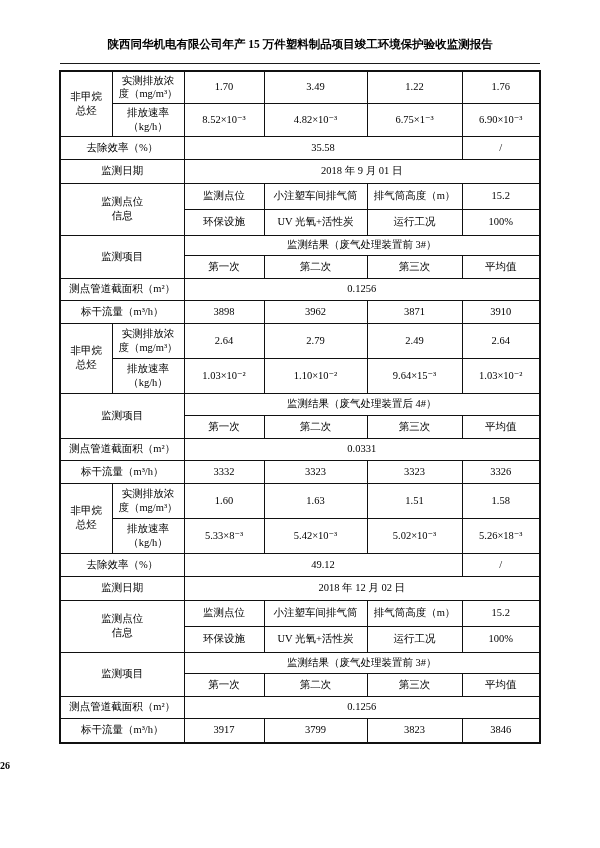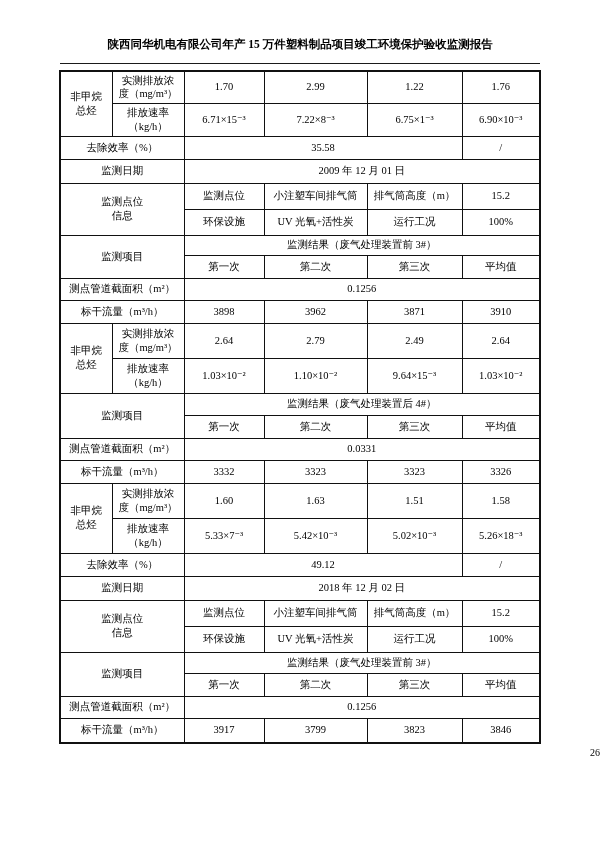--- a/index.html
+++ b/index.html
@@ -41,23 +41,24 @@
     border: 1px solid #111111;
     text-align: center;
     vertical-align: middle;
     font-size: 10.5px;
     line-height: 1.3;
     padding: 1px 2px;
     overflow: hidden;
   }
   .pre { white-space: pre-line; }
   .page-number {
-    margin-top: 3px;
-    text-align: right;
+    margin-top: 16px;
+    text-align: left;
     font-size: 10px;
+    font-weight: bold;
   }
 </style>
 </head>
 <body>
 
 <div class="page-header">
   <span class="project-title">陕西同华机电有限公司年产 15 万件塑料制品项目</span><span>竣工环境保护验收监测报告</span>
 </div>
 <hr class="header-rule">
 
@@ -71,40 +72,40 @@
       <col style="width:78px">
   </colgroup>
   <tbody>
 
     <tr style="height:32px">
       <td rowspan="2" class="pre">非甲烷
 总烃</td>
       <td class="pre">实测排放浓
 度（mg/m³）</td>
       <td>1.70</td>
-      <td>2.99</td>
+      <td>3.49</td>
       <td>1.22</td>
       <td>1.76</td>
     </tr>
     <tr style="height:33px">
       <td class="pre">排放速率
 （kg/h）</td>
-      <td>6.71×15⁻³</td>
-      <td>7.22×8⁻³</td>
+      <td>8.52×10⁻³</td>
+      <td>4.82×10⁻³</td>
       <td>6.75×1⁻³</td>
       <td>6.90×10⁻³</td>
     </tr>
     <tr style="height:23px">
       <td colspan="2">去除效率（%）</td>
       <td colspan="3">35.58</td>
       <td>/</td>
     </tr>
     <tr style="height:24px">
       <td colspan="2">监测日期</td>
-      <td colspan="4">2009 年 12 月 01 日</td>
+      <td colspan="4">2018 年 9 月 01 日</td>
     </tr>
 
     <tr style="height:26px">
       <td rowspan="2" colspan="2" class="pre">监测点位
 信息</td>
       <td>监测点位</td>
       <td>小注塑车间排气筒</td>
       <td>排气筒高度（m）</td>
       <td>15.2</td>
     </tr>
@@ -182,21 +183,21 @@
       <td class="pre">实测排放浓
 度（mg/m³）</td>
       <td>1.60</td>
       <td>1.63</td>
       <td>1.51</td>
       <td>1.58</td>
     </tr>
     <tr style="height:35px">
       <td class="pre">排放速率
 （kg/h）</td>
-      <td>5.33×7⁻³</td>
+      <td>5.33×8⁻³</td>
       <td>5.42×10⁻³</td>
       <td>5.02×10⁻³</td>
       <td>5.26×18⁻³</td>
     </tr>
     <tr style="height:23px">
       <td colspan="2">去除效率（%）</td>
       <td colspan="3">49.12</td>
       <td>/</td>
     </tr>
 

